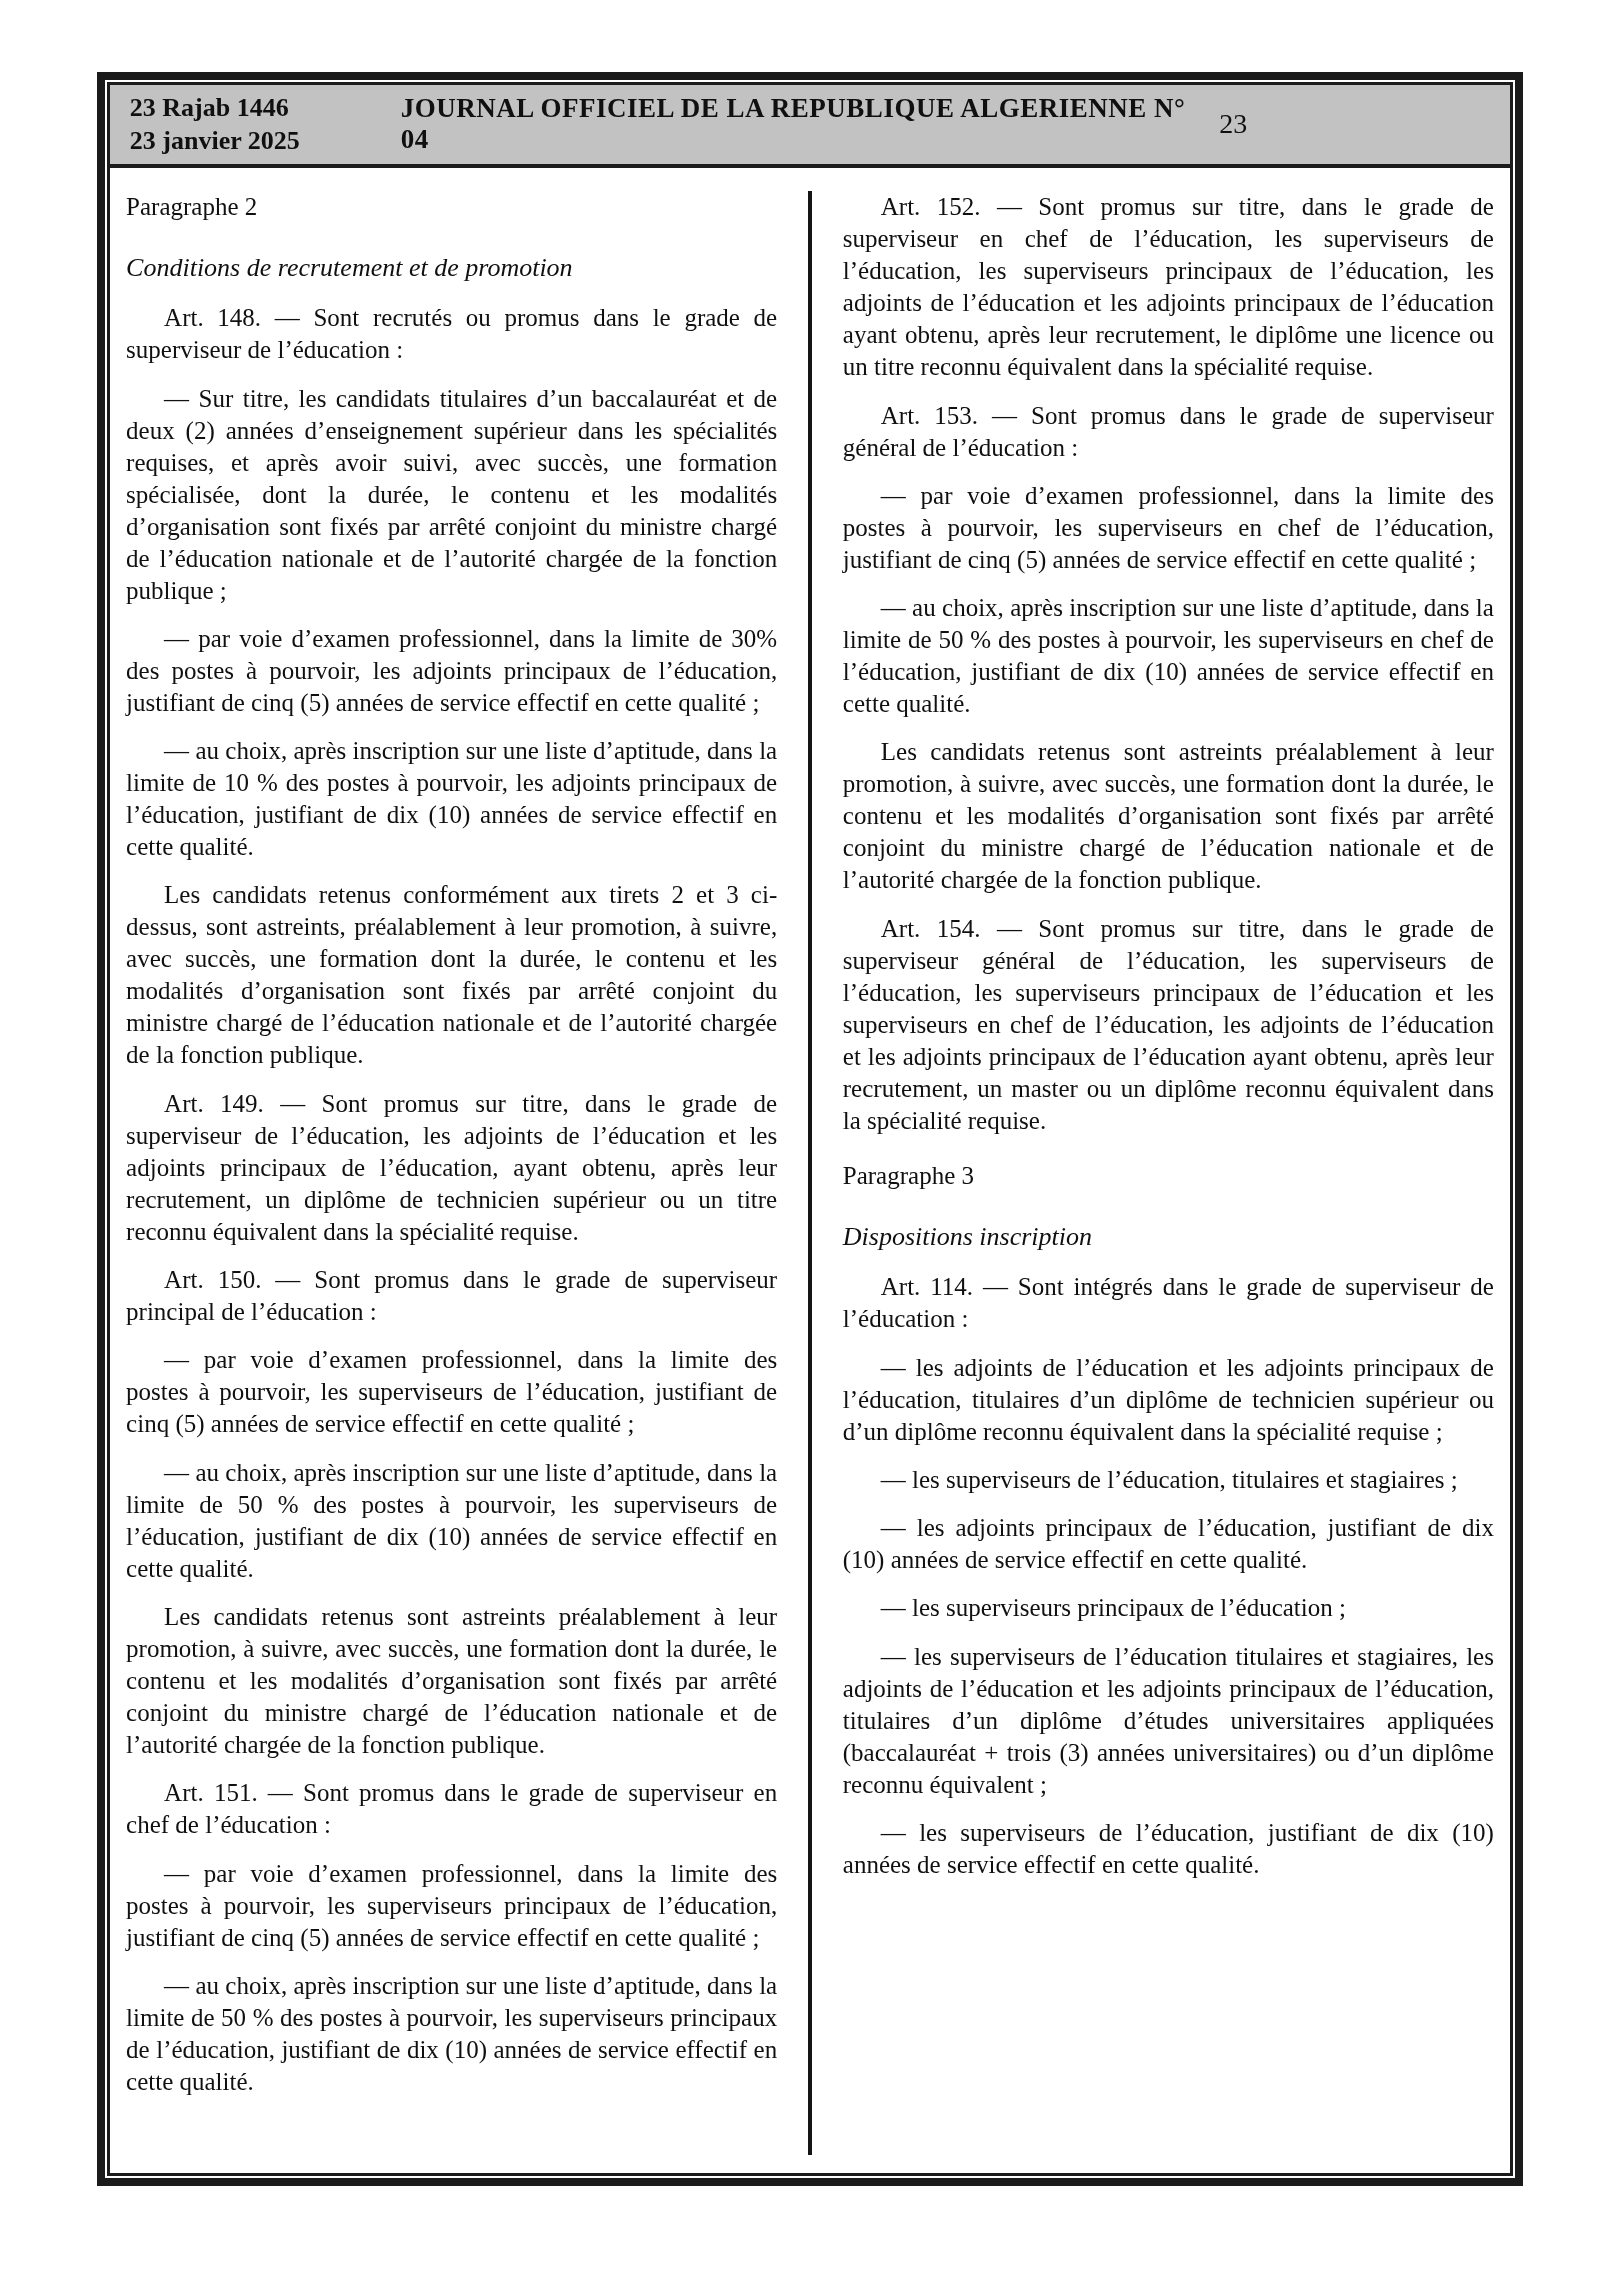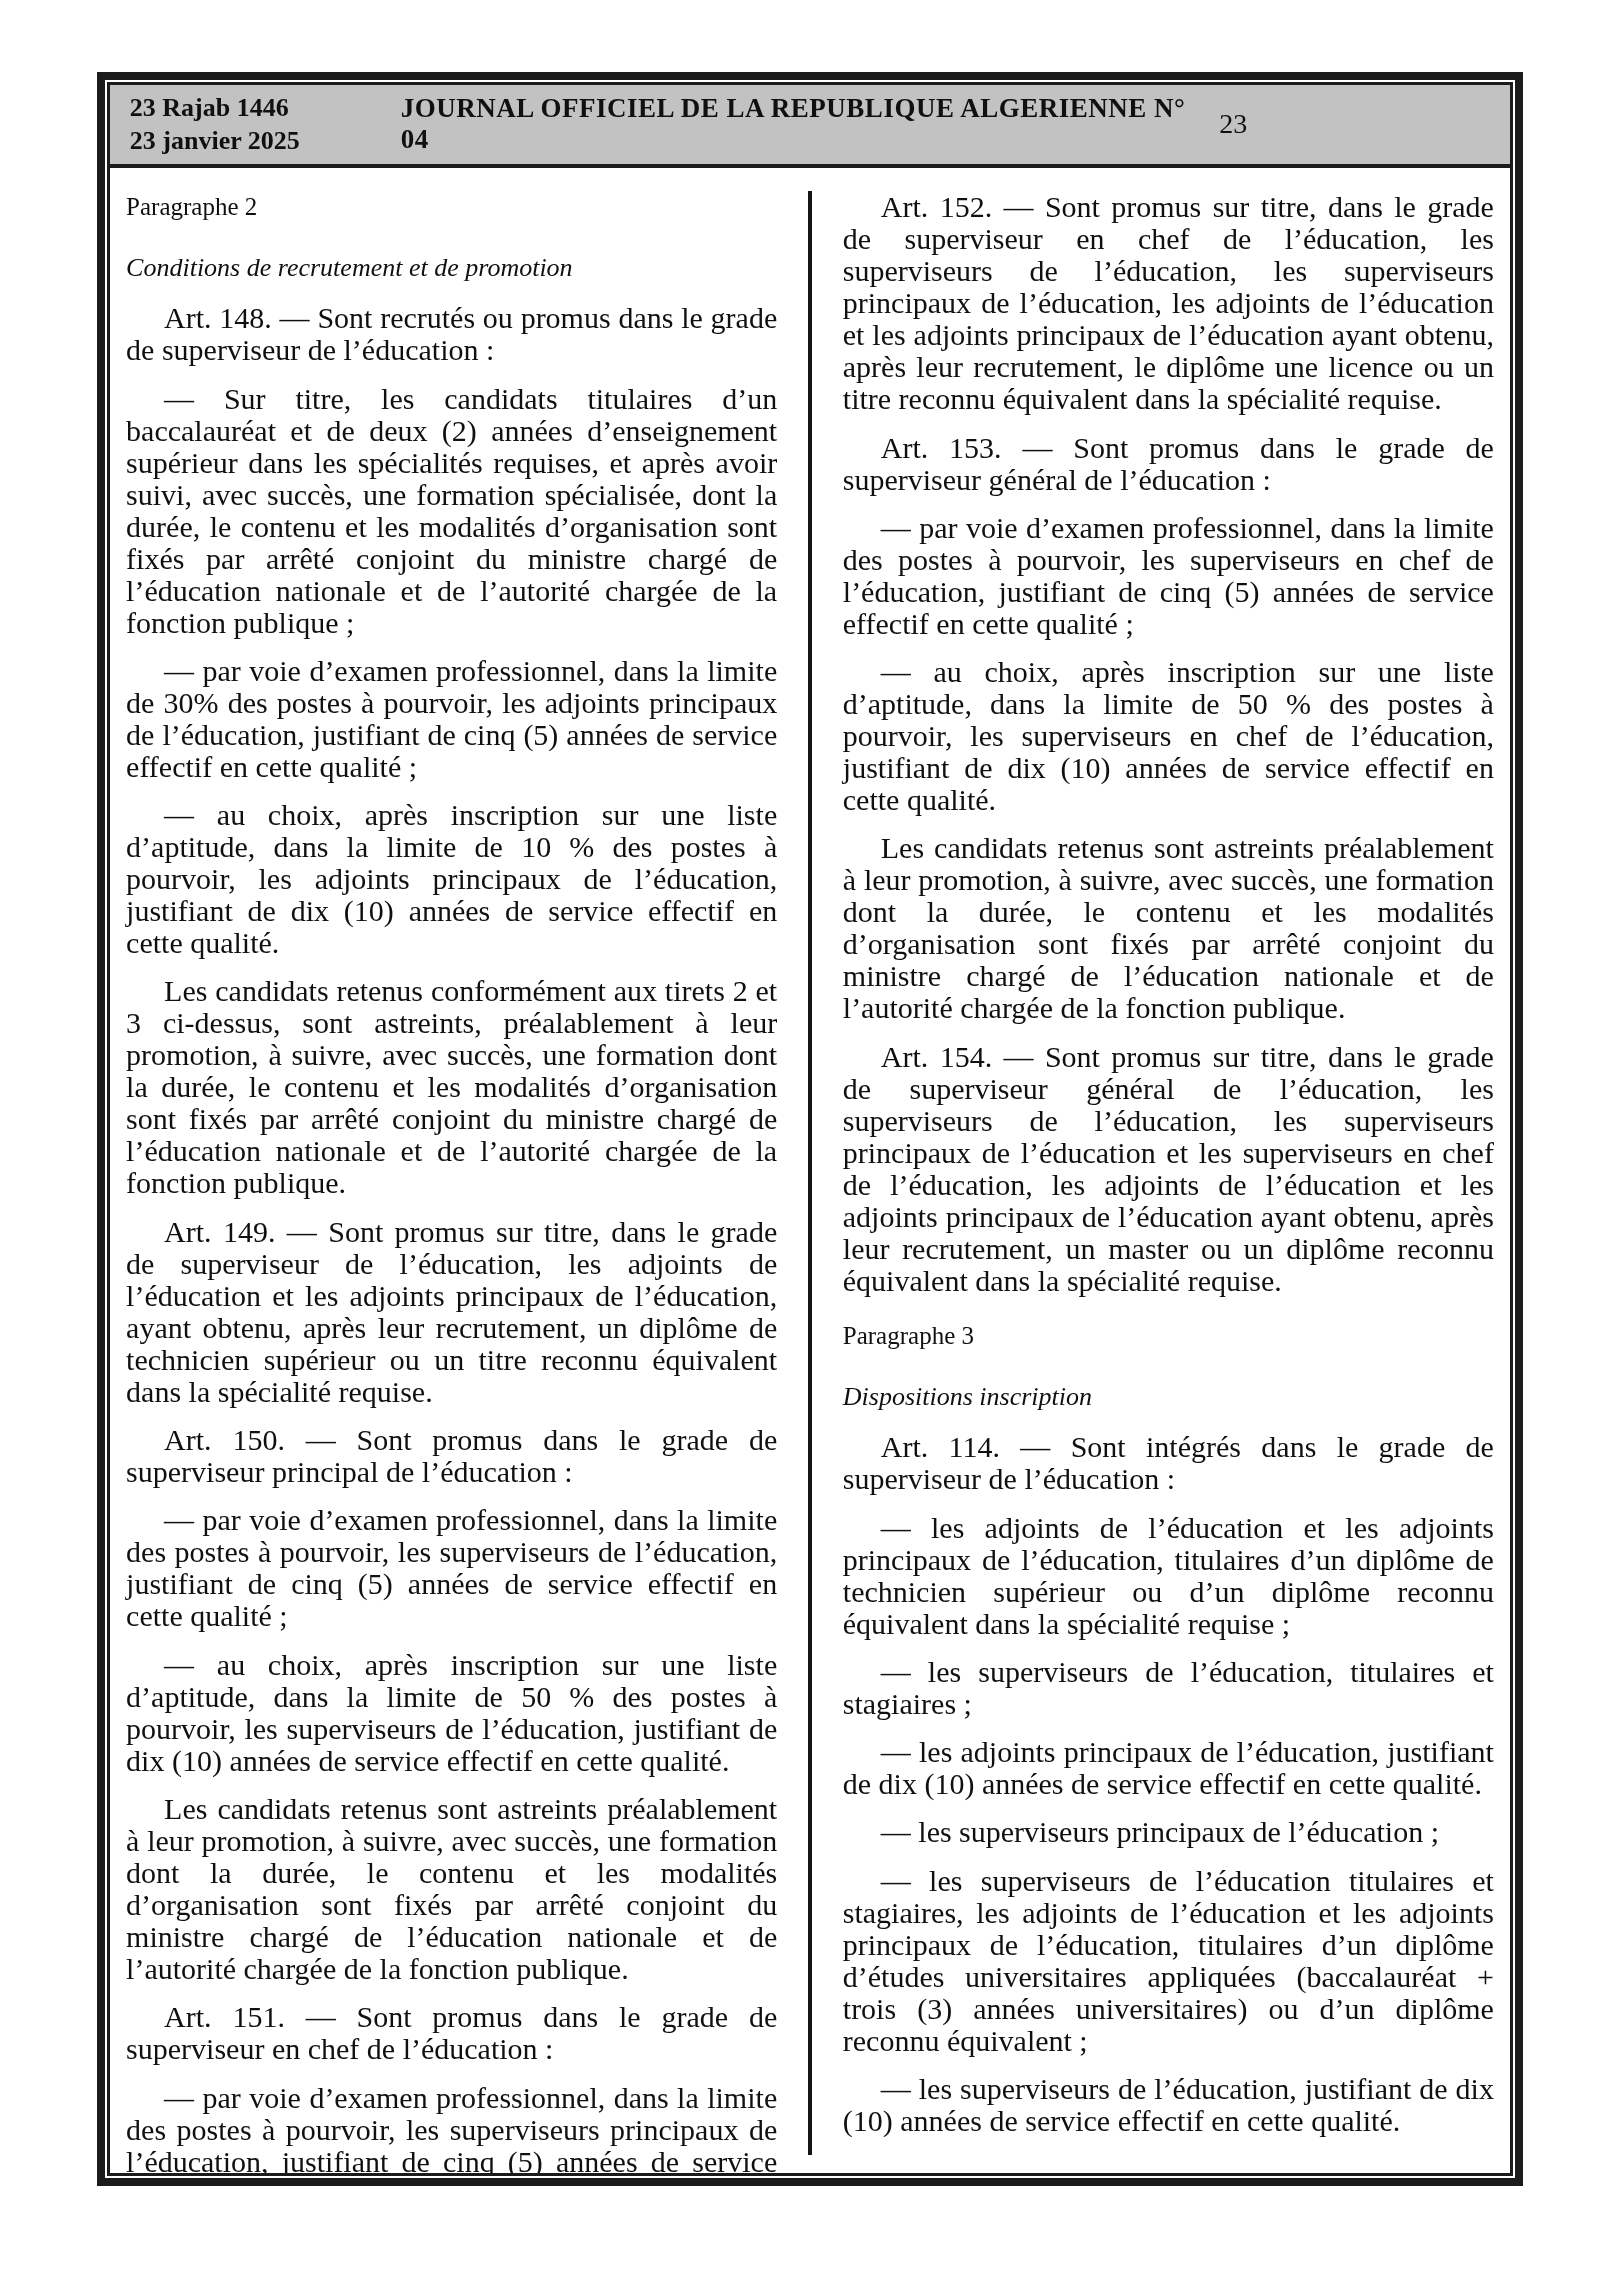--- a/index.html
+++ b/index.html
@@ -87,21 +87,21 @@
     flex: 1 1 0;
     min-width: 0;
   }
   .col-divider {
     flex: 0 0 3.6px;
     background: #151515;
     margin: 0 31px;
     align-self: stretch;
   }
   .para {
-    font-size: 30px;
+    font-size: 25px;
     line-height: 32px;
     text-align: justify;
     text-indent: 38px;
     margin: 16.3px 0;
   }
   .b-head {
     font-size: 25px;
     line-height: 32px;
     text-align: left;
     margin: 23.5px 0;

